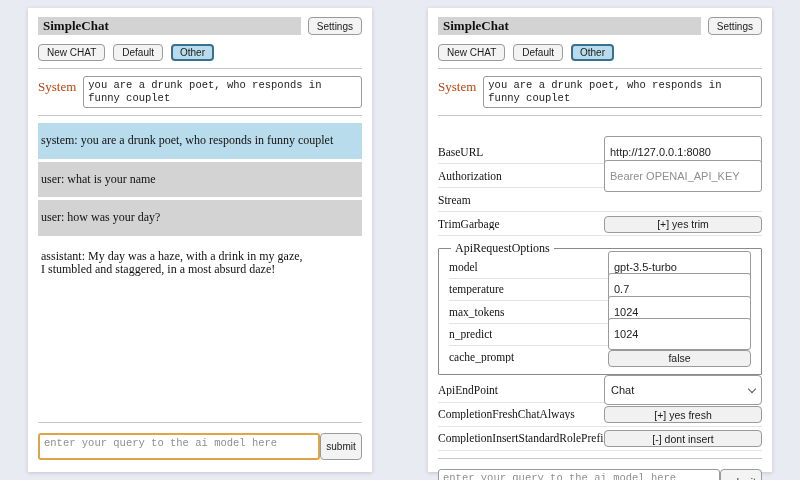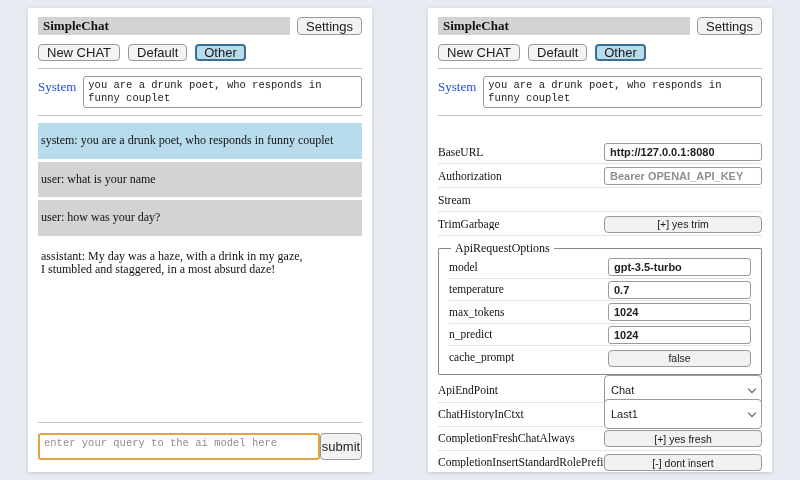--- a/index.html
+++ b/index.html
@@ -20,37 +20,37 @@
 
   
   .header-row { display: flex; align-items: stretch; gap: 7px; }
   .heading {
     flex: 1; background: #d3d3d3;
     font-weight: bold; font-size: 13px; line-height: 16px;
     padding: 1px 5px; color: #111;
   }
   .btn {
     font-family: "Liberation Sans", sans-serif;
-    font-size: 13px; line-height: 13px;
+    font-size: 10px; line-height: 13px;
     background: #f3f3f3; color: #1a1a1a;
     border: 1px solid #9a9a9a; border-radius: 4px;
     padding: 1px 8px; cursor: pointer; white-space: nowrap;
   }
   .chat-row { display: flex; gap: 8px; margin-top: 9px; }
   .btn.active {
     background: #b9dcec;
     border: 2px solid #39708f;
     padding: 0 7px;
   }
 
   hr.sep { border: none; border-top: 1px solid #c6c6c6; margin: 7px 0 6px 0; }
 
   
   .system-row { display: flex; gap: 7px; margin-top: 1px; }
-  .system-label { font-size: 13px; padding-top: 3px; color: #1d4ed8; }
+  .system-label { font-size: 13px; padding-top: 3px; color: #c2410c; }
   textarea {
     font-family: "Liberation Mono", monospace;
     font-size: 10.5px; line-height: 13px;
     border: 1px solid #9a9a9a; border-radius: 3px;
     resize: none; padding: 2px 4px; color: #222;
     background: #fff; outline: none;
   }
   .system-textarea { flex: 1; height: 32px; }
 
   
@@ -81,21 +81,21 @@
   }
   .slabel {
     font-size: 11.5px; color: #111;
     white-space: nowrap; overflow: hidden;
   }
   .control { flex: none; width: 158px; }
   input.text {
     width: 100%; height: 18px;
     font-family: "Liberation Sans", sans-serif; font-size: 11px;
     border: 1px solid #9a9a9a; border-radius: 3px;
-    padding: 1px 5px; color: #222; outline: none; font-weight: bold;
+    padding: 15px 5px; color: #222; outline: none;
   }
   button.wide {
     width: 100%; height: 17px; padding: 0;
     font-family: "Liberation Sans", sans-serif; font-size: 10.5px;
     background: #f1f1f1; border: 1px solid #9a9a9a; border-radius: 4px;
     color: #1a1a1a; cursor: pointer;
   }
   fieldset.aro {
     border: 1px solid #8a8a8a; border-radius: 1px;
     margin: 5px 0 4px 0; padding: 0 10px 5px 10px;
@@ -237,29 +237,20 @@
       <div class="srow">
         <span class="slabel">ApiEndPoint</span>
         <span class="control">
           <span class="selectbox">
             <span>Chat</span>
             <span class="chev"></span>
           </span>
         </span>
       </div>
 
-      <div class="srow">
-        <span class="slabel">ChatHistoryInCtxt</span>
-        <span class="control">
-          <span class="selectbox">
-            <span>Last1</span>
-            <span class="chev"></span>
-          </span>
-        </span>
-      </div>
 
       <div class="srow">
         <span class="slabel">CompletionFreshChatAlways</span>
         <span class="control"><button class="wide">[+] yes fresh</button></span>
       </div>
 
       <div class="srow">
         <span class="slabel">CompletionInsertStandardRolePrefix</span>
         <span class="control"><button class="wide">[-] dont insert</button></span>
       </div>

